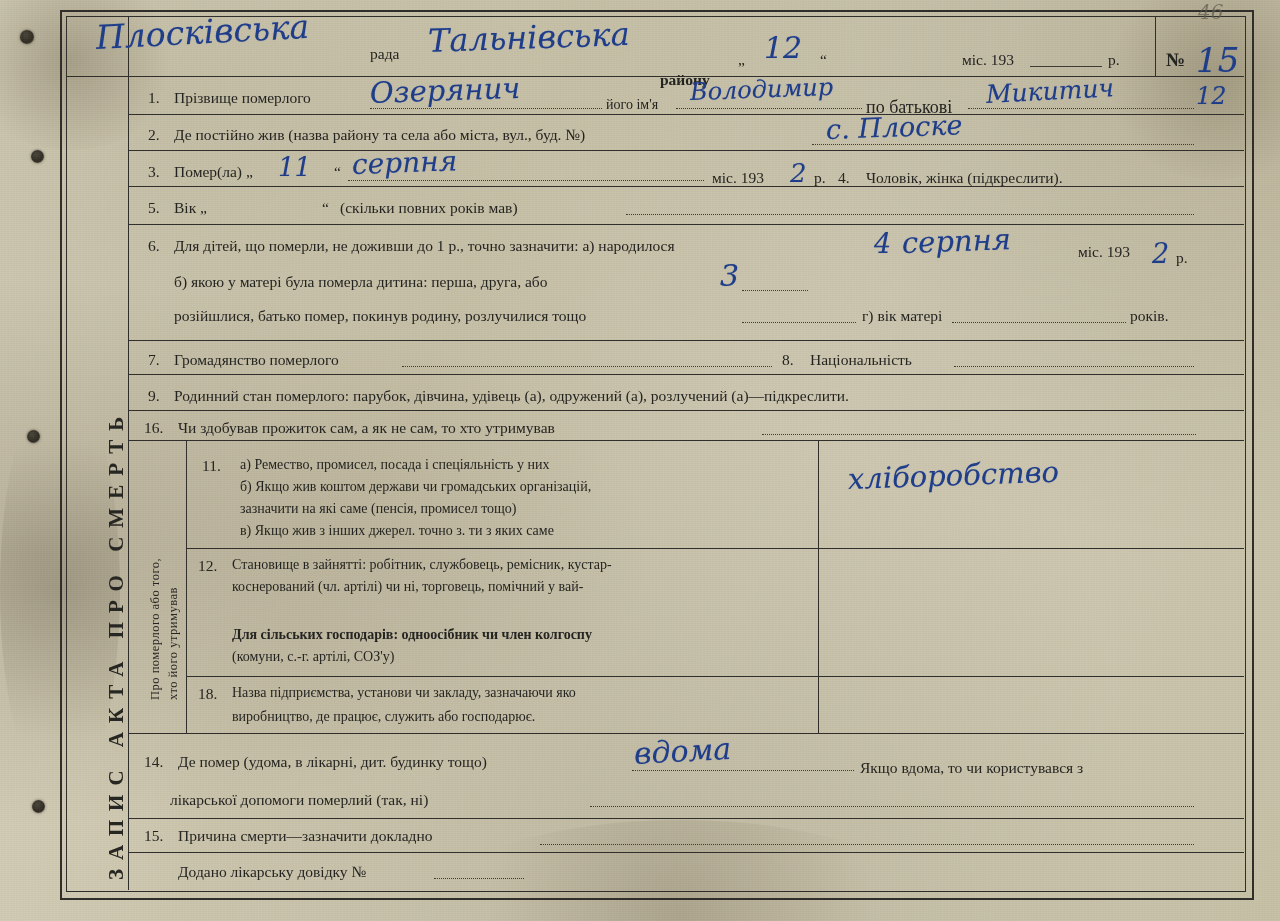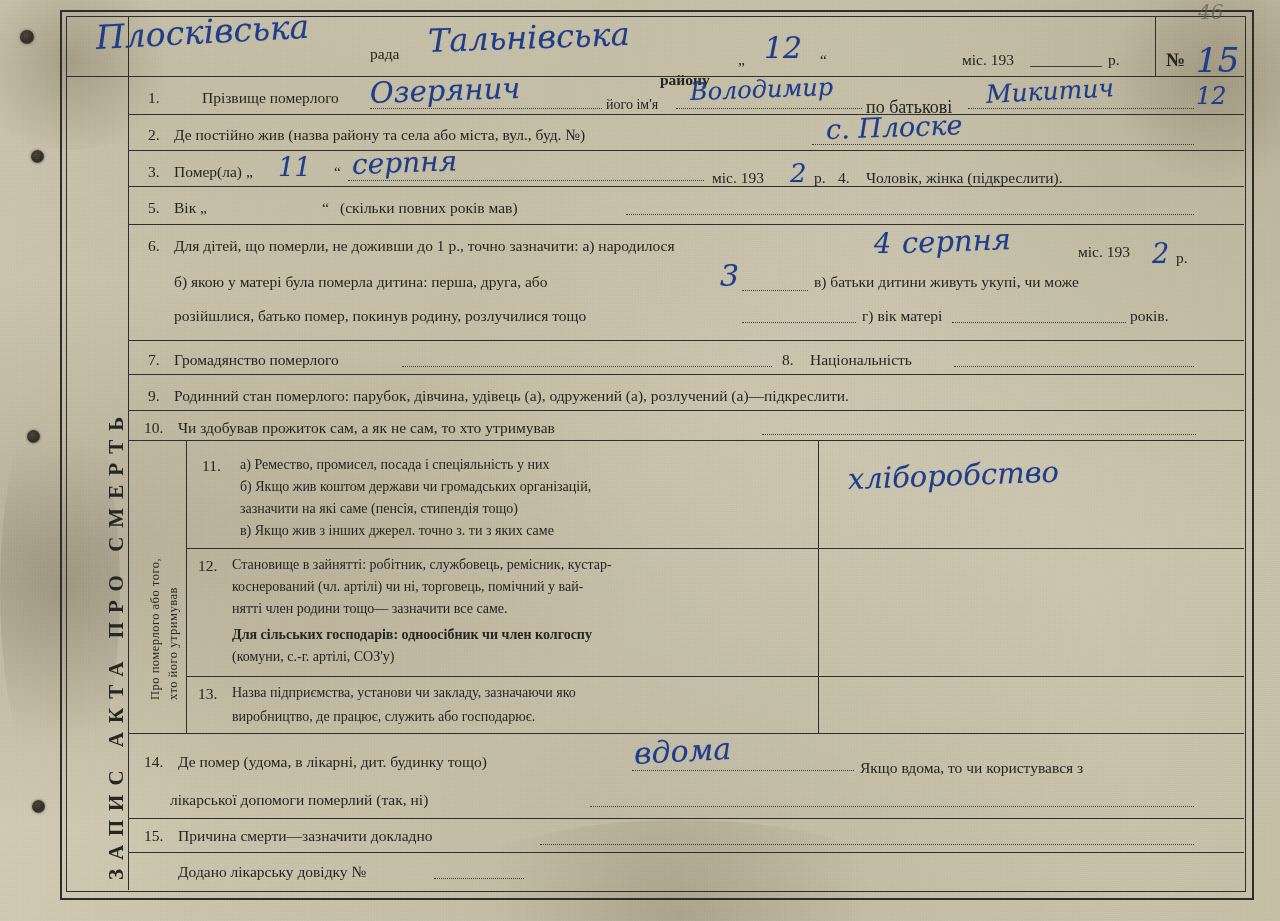--- a/index.html
+++ b/index.html
@@ -189,21 +189,21 @@
   <div class="solid" style="left:1030px;top:66px;width:72px;"></div>
   <div class="txt b" style="left:1166px;top:48px;font-size:19px;">№</div>
   <div class="hw big" style="left:1196px;top:40px;font-size:34px;">15</div>
 
   <div class="hw big" style="left:96px;top:18px;font-size:33px;transform:rotate(-3deg);">Плосківська</div>
   <div class="hw big" style="left:428px;top:22px;font-size:32px;transform:rotate(-2deg);">Тальнівська</div>
   <div class="hw med" style="left:764px;top:30px;font-size:30px;">12</div>
   <div class="corner-scribble" style="left:1198px;top:0px;">46</div>
 
   <div class="txt" style="left:148px;top:88px;">1.</div>
-  <div class="txt" style="left:174px;top:88px;margin-left:28px;">Прізвище померлого</div>
+  <div class="txt" style="left:174px;top:88px;">Прізвище померлого</div>
   <div class="txt" style="left:606px;top:96px;font-size:14px;">його ім'я</div>
   <div class="txt" style="left:866px;top:96px;font-size:18px;">по батькові</div>
   <div class="dots" style="left:370px;top:108px;width:232px;"></div>
   <div class="dots" style="left:676px;top:108px;width:186px;"></div>
   <div class="dots" style="left:968px;top:108px;width:226px;"></div>
   <div class="hw med" style="left:370px;top:76px;font-size:29px;transform:rotate(-2deg);">Озерянич</div>
   <div class="hw med" style="left:690px;top:78px;font-size:24px;transform:rotate(-2deg);">Володимир</div>
   <div class="hw med" style="left:986px;top:80px;font-size:25px;transform:rotate(-3deg);">Микитич</div>
   <div class="hw small" style="left:1196px;top:82px;font-size:24px;">12</div>
 
@@ -234,56 +234,54 @@
   <div class="txt" style="left:174px;top:236px;">Для дітей, що померли, не доживши до 1 р., точно зазначити: а) народилося</div>
   <div class="txt" style="left:1078px;top:242px;">міс. 193</div>
   <div class="txt" style="left:1176px;top:248px;">р.</div>
   <div class="hw med" style="left:874px;top:228px;font-size:27px;">4</div>
   <div class="hw med" style="left:902px;top:226px;font-size:29px;transform:rotate(-2deg);">серпня</div>
   <div class="hw med" style="left:1152px;top:238px;font-size:27px;">2</div>
 
   <div class="txt" style="left:174px;top:272px;">б) якою у матері була померла дитина: перша, друга, або</div>
   <div class="hw med" style="left:720px;top:258px;font-size:30px;">3</div>
   <div class="dots" style="left:742px;top:290px;width:66px;"></div>
-  <div class="txt" style="left:814px;top:272px;">в) батьки дитини живуть укупі, чи може</div>
   <div class="txt" style="left:174px;top:306px;">розійшлися, батько помер, покинув родину, розлучилися тощо</div>
   <div class="dots" style="left:742px;top:322px;width:114px;"></div>
   <div class="txt" style="left:862px;top:306px;">г) вік матері</div>
   <div class="dots" style="left:952px;top:322px;width:174px;"></div>
   <div class="txt" style="left:1130px;top:306px;">років.</div>
 
   <div class="txt" style="left:148px;top:350px;">7.</div>
   <div class="txt" style="left:174px;top:350px;">Громадянство померлого</div>
   <div class="dots" style="left:402px;top:366px;width:370px;"></div>
   <div class="txt" style="left:782px;top:350px;">8.</div>
   <div class="txt" style="left:810px;top:350px;">Національність</div>
   <div class="dots" style="left:954px;top:366px;width:240px;"></div>
 
   <div class="txt" style="left:148px;top:386px;">9.</div>
   <div class="txt" style="left:174px;top:386px;">Родинний стан померлого: парубок, дівчина, удівець (а), одружений (а), розлучений (а)—підкреслити.</div>
 
-  <div class="txt" style="left:144px;top:418px;">10.</div>
+  <div class="txt" style="left:144px;top:418px;">16.</div>
   <div class="txt" style="left:178px;top:418px;">Чи здобував прожиток сам, а як не  сам, то хто утримував</div>
   <div class="dots" style="left:762px;top:434px;width:434px;"></div>
 
   <div class="txt" style="left:202px;top:456px;">11.</div>
   <div class="txt sm" style="left:240px;top:478px;">б) Якщо жив коштом держави чи громадських організацій,</div>
   <div class="txt sm" style="left:240px;top:456px;">а) Ремество, промисел, посада і спеціяльність у них</div>
-  <div class="txt sm" style="left:240px;top:500px;">зазначити на які саме (пенсія, стипендія тощо)</div>
+  <div class="txt sm" style="left:240px;top:500px;">зазначити на які саме (пенсія, промисел тощо)</div>
   <div class="txt sm" style="left:240px;top:522px;">в) Якщо жив з інших джерел. точно з.            ти з яких саме</div>
   <div class="hw med" style="left:848px;top:462px;font-size:29px;transform:rotate(-2deg);">хліборобство</div>
 
   <div class="txt" style="left:198px;top:556px;">12.</div>
   <div class="txt sm" style="left:232px;top:556px;">Становище в зайнятті: робітник, службовець, ремісник, кустар-</div>
   <div class="txt sm" style="left:232px;top:578px;">коснерований (чл. артілі) чи ні, торговець, помічний у вай-</div>
-  <div class="txt sm" style="left:232px;top:600px;">нятті член родини тощо— зазначити все саме.</div>
   <div class="txt sm b" style="left:232px;top:626px;">Для сільських господарів: одноосібник чи член колгоспу</div>
   <div class="txt sm" style="left:232px;top:648px;">(комуни, с.-г. артілі, СОЗ'у)</div>
 
-  <div class="txt" style="left:198px;top:684px;">13.</div>
+  <div class="txt" style="left:198px;top:684px;">18.</div>
   <div class="txt sm" style="left:232px;top:684px;">Назва підприємства, установи чи закладу, зазначаючи яко</div>
   <div class="txt sm" style="left:232px;top:708px;">виробництво, де працює, служить або господарює.</div>
 
   <div class="txt" style="left:144px;top:752px;">14.</div>
   <div class="txt" style="left:178px;top:752px;">Де помер (удома, в лікарні, дит. будинку тощо)</div>
   <div class="dots" style="left:632px;top:770px;width:222px;"></div>
   <div class="hw med" style="left:634px;top:736px;font-size:30px;transform:rotate(-3deg);">вдома</div>
   <div class="txt" style="left:860px;top:758px;">Якщо вдома, то чи користувався з</div>
   <div class="txt" style="left:170px;top:790px;">лікарської допомоги померлий  (так, ні)</div>
   <div class="dots" style="left:590px;top:806px;width:604px;"></div>

